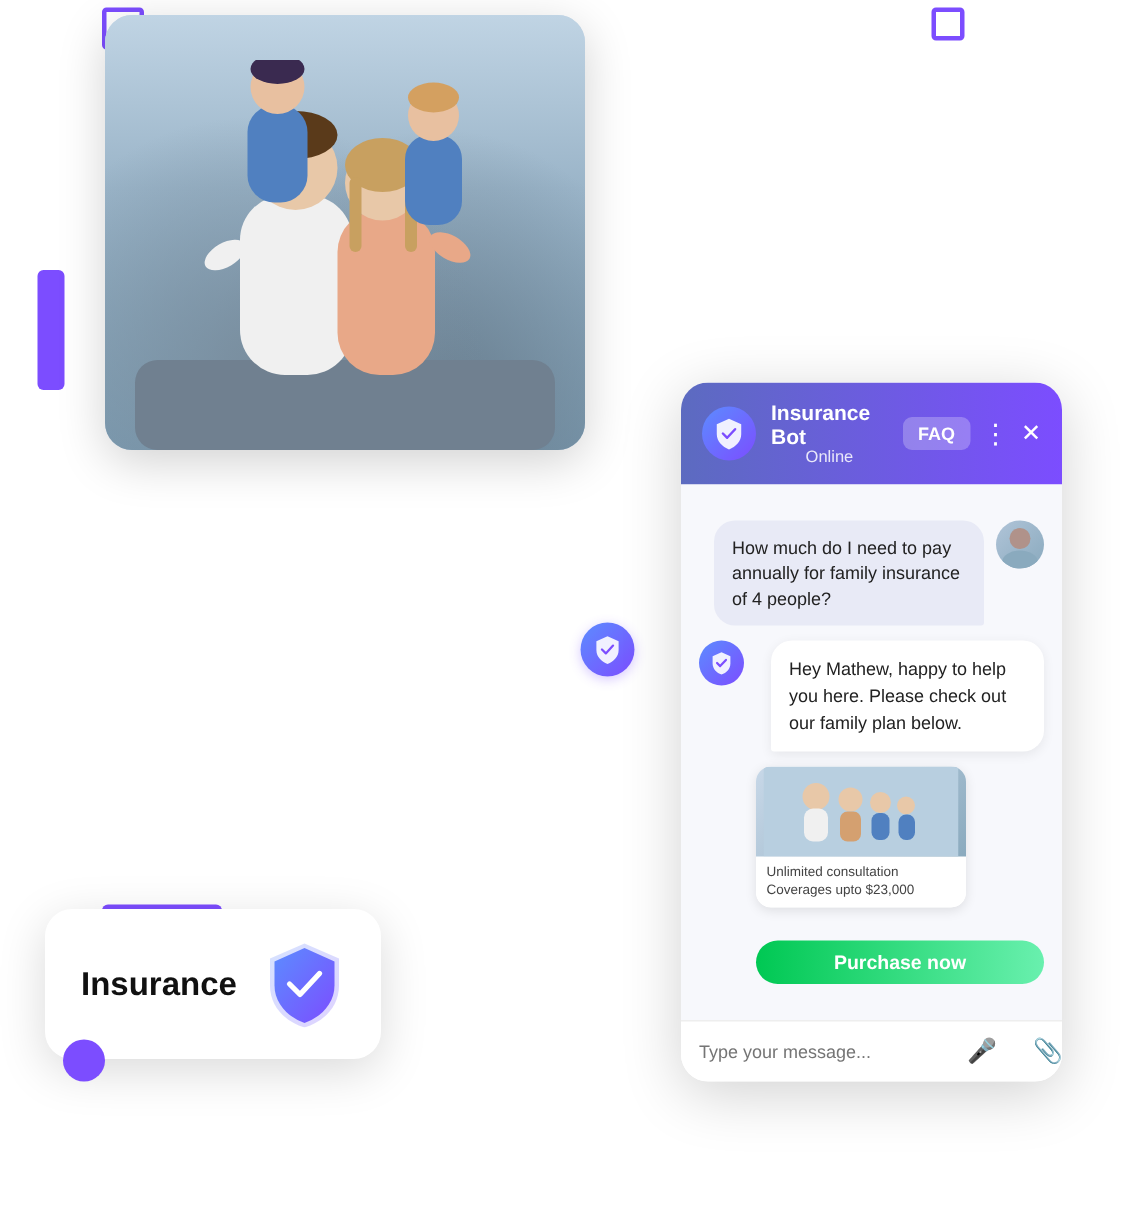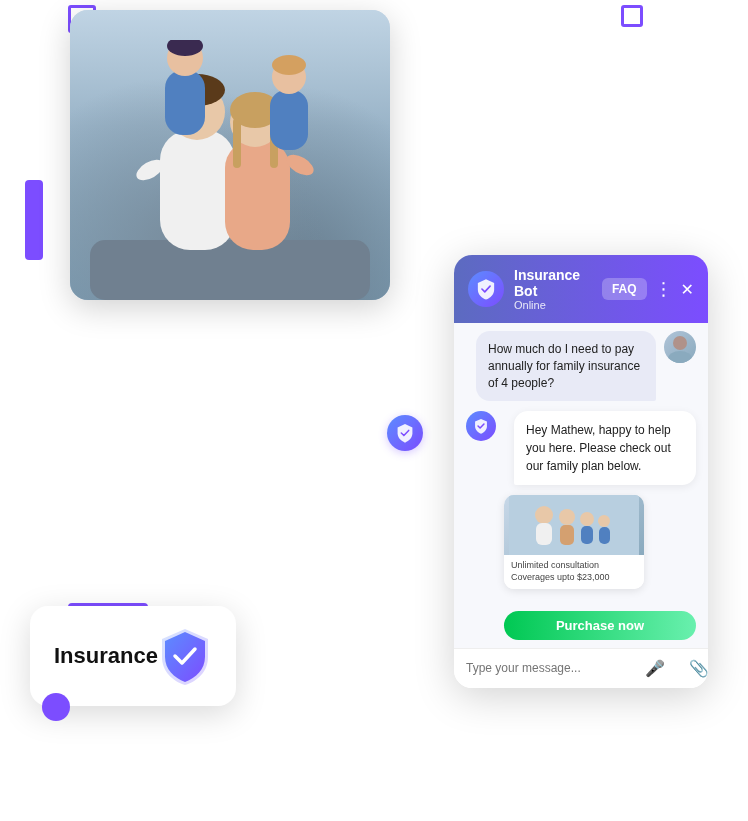--- a/index.html
+++ b/index.html
@@ -63,21 +63,21 @@
       height: 18px;
       background: #7c4dff;
       border-radius: 4px;
     }
 
     
     .insurance-card {
       position: absolute;
       bottom: 115px;
       left: 30px;
-      width: 206px;
+      width: 224px;
       height: 100px;
       background: #fff;
       border-radius: 18px;
       box-shadow: 0 8px 32px rgba(0,0,0,0.15);
       display: flex;
       align-items: center;
       justify-content: space-between;
       padding: 0 24px;
     }
     .insurance-card-text {
@@ -146,20 +146,21 @@
       flex: 1;
     }
     .chat-bot-name {
       color: #fff;
       font-weight: 700;
       font-size: 14px;
     }
     .chat-bot-status {
       color: rgba(255,255,255,0.85);
       font-size: 11px;
+      text-align: center;
     }
     .chat-header-actions {
       display: flex;
       align-items: center;
       gap: 8px;
     }
     .faq-btn {
       background: rgba(255,255,255,0.25);
       color: #fff;
       border: none;
@@ -180,21 +181,21 @@
     .chat-close-btn {
       color: #fff;
       font-size: 16px;
       cursor: pointer;
       background: none;
       border: none;
     }
 
     
     .chat-messages {
-      padding: 8px 12px;
+      padding: 24px 12px;
       display: flex;
       flex-direction: column;
       gap: 10px;
       background: #f7f8fc;
       flex: 1;
     }
 
     
     .msg-row-user {
       display: flex;

